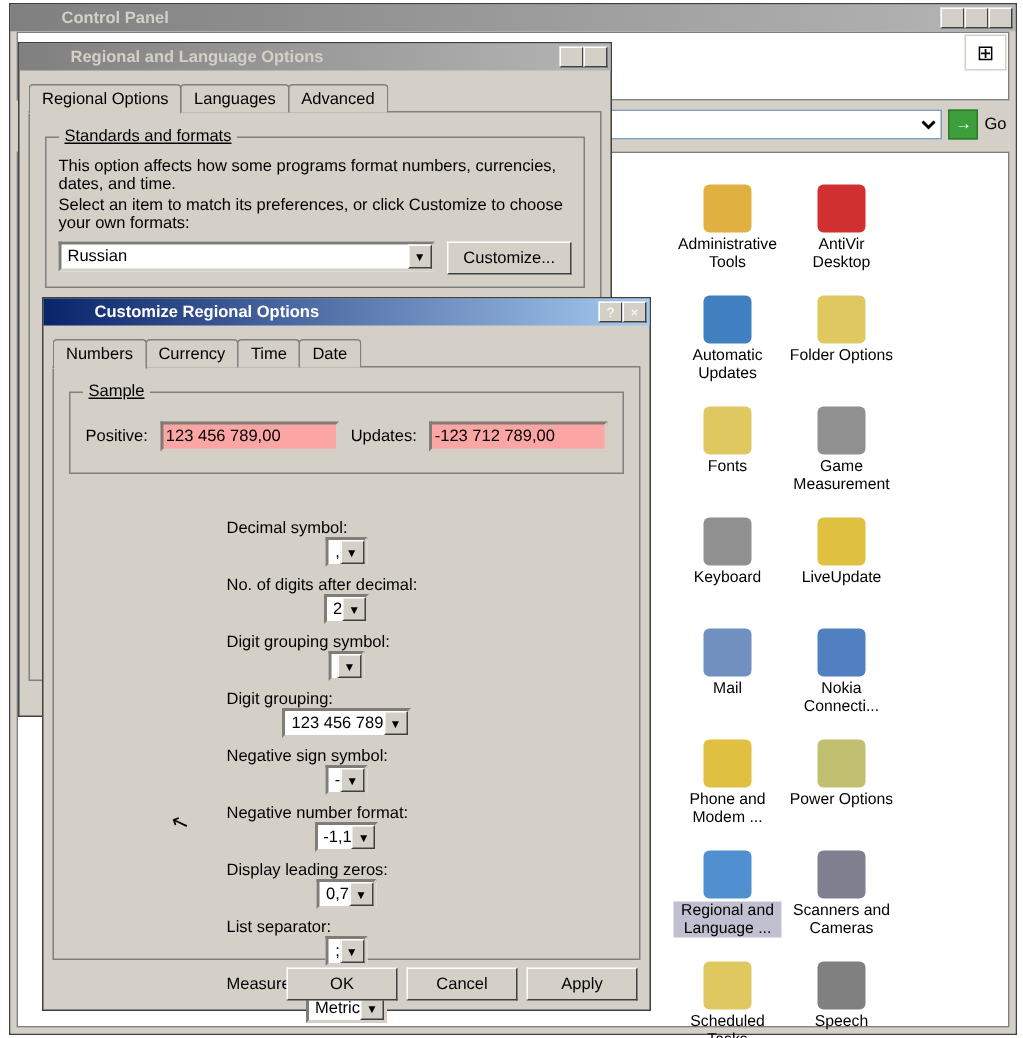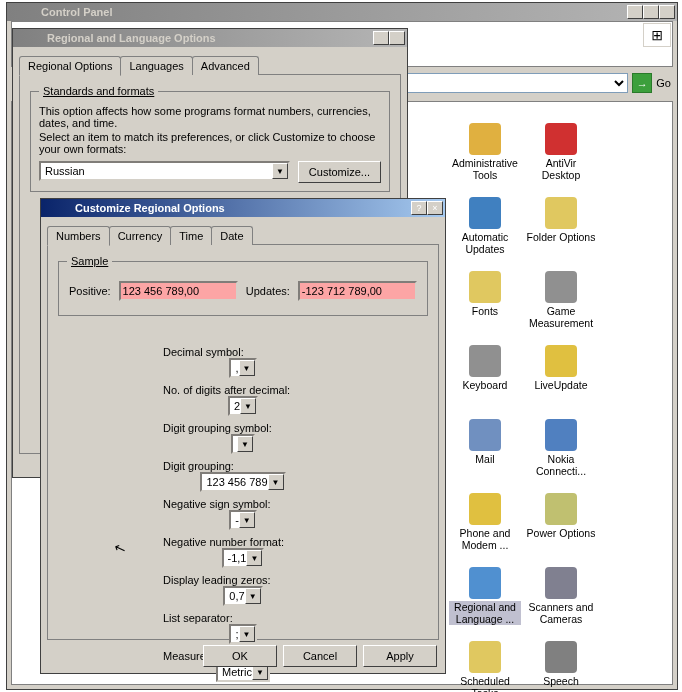--- a/index.html
+++ b/index.html
@@ -34,21 +34,21 @@
 .tab { padding: 3px 8px; border: 1px solid #808080; border-bottom: none; background: #d4d0c8; border-top-left-radius: 3px; border-top-right-radius: 3px; margin-right: -1px; cursor: default; }
 .tab.active { background: #d4d0c8; position: relative; z-index: 3; border-bottom: 1px solid #d4d0c8; margin-bottom: -1px;}
 .tab-body { margin: 0 6px 6px 6px; border: 1px solid #808080; background: #d4d0c8; padding: 10px; }
 fieldset { border: 1px solid #808080; padding: 8px; }
 legend { padding: 0 4px; text-decoration: underline; }
 .inset { border: 2px inset #d4d0c8; background: #fca5a5; height: 20px; padding: 2px; }
 select.std, .combo { height: 20px; border: 2px inset #d4d0c8; background: #fff; }
 .btn { height: 22px; padding: 0 10px; background: #d4d0c8; border: 1px solid; border-color: #fff #404040 #404040 #fff; cursor: default; }
 
 
-#cust { left: 40px; top: 198px; width: 406px; height: 476px; z-index: 50; }
+#cust { left: 28px; top: 198px; width: 406px; height: 476px; z-index: 50; }
 .row { display: flex; align-items: center; margin-bottom: 6px; flex-direction: column; }
 .row .lbl { width: 160px; }
 .row .combo { flex: 1; display:flex; align-items:center; justify-content:space-between; padding:0 0 0 4px;}
 .combo-arrow { width:16px; height:16px; background:#d4d0c8; border:1px solid; border-color:#fff #404040 #404040 #fff; display:flex;align-items:center;justify-content:center;font-size:8px;}
 .dlg-btns { position:absolute; bottom:6px; right:8px; display:flex; gap:6px;}
 .dlg-btns .btn { width:74px; text-align:center;}
 
 .sample-box { display:flex; gap:8px; align-items:center; padding:6px 2px;}
 .sample-box .inset { flex:1; }
 

